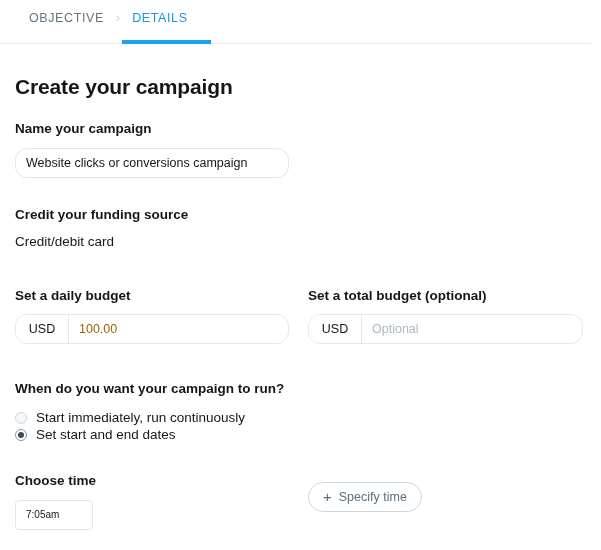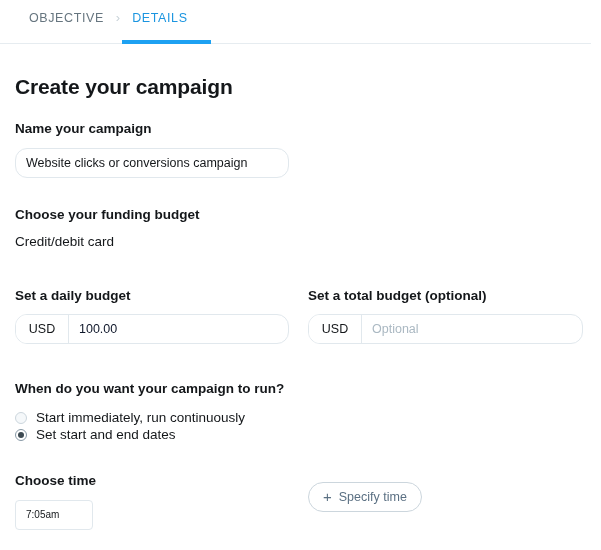--- a/index.html
+++ b/index.html
@@ -139,21 +139,21 @@
     user-select: none;
   }
   .currency-input {
     border: 0;
     outline: none;
     flex: 1 1 auto;
     min-width: 0;
     padding: 0 10px;
     font-family: "Liberation Sans", sans-serif;
     font-size: 12.5px;
-    color: #0f172a;
+    color: #a16207;
     background: transparent;
   }
   .currency-input::placeholder { color: #aab8c2; }
 
   
   .cols {
     display: flex;
   }
   .col-left { width: 293px; flex: 0 0 293px; }
   .col-right { flex: 1 1 auto; }
@@ -259,21 +259,21 @@
 <div class="page">
 
   <h1 class="page-title">Create your campaign</h1>
 
   <div style="margin-top:21px;">
     <div class="field-label">Name your campaign</div>
     <input class="text-input" style="margin-top: 10px;" value="Website clicks or conversions campaign">
   </div>
 
   <div style="margin-top:28px;">
-    <div class="field-label">Choose your funding budget</div>
+    <div class="field-label">Credit your funding source</div>
     <div class="plain-text" style="margin-top:10px;">Credit/debit card</div>
   </div>
 
   <div class="cols" style="margin-top:36px;">
     <div class="col-left">
       <div class="field-label">Set a daily budget</div>
       <div class="currency-group" style="margin-top:10px; width:274px;">
         <div class="currency-prefix">USD</div>
         <input class="currency-input" value="100.00" style="">
       </div>

